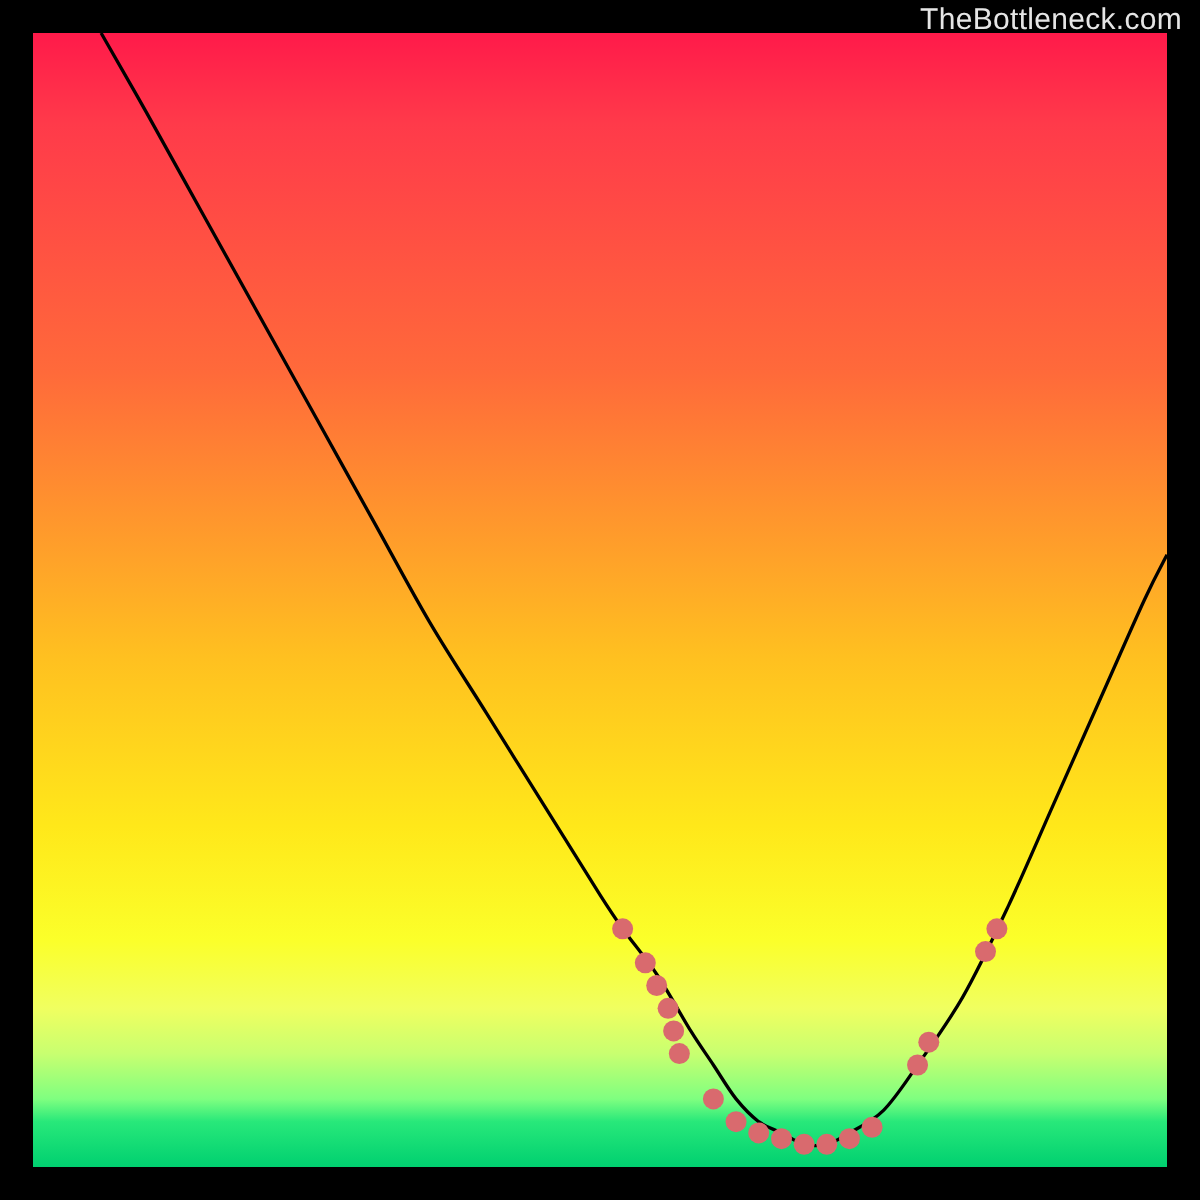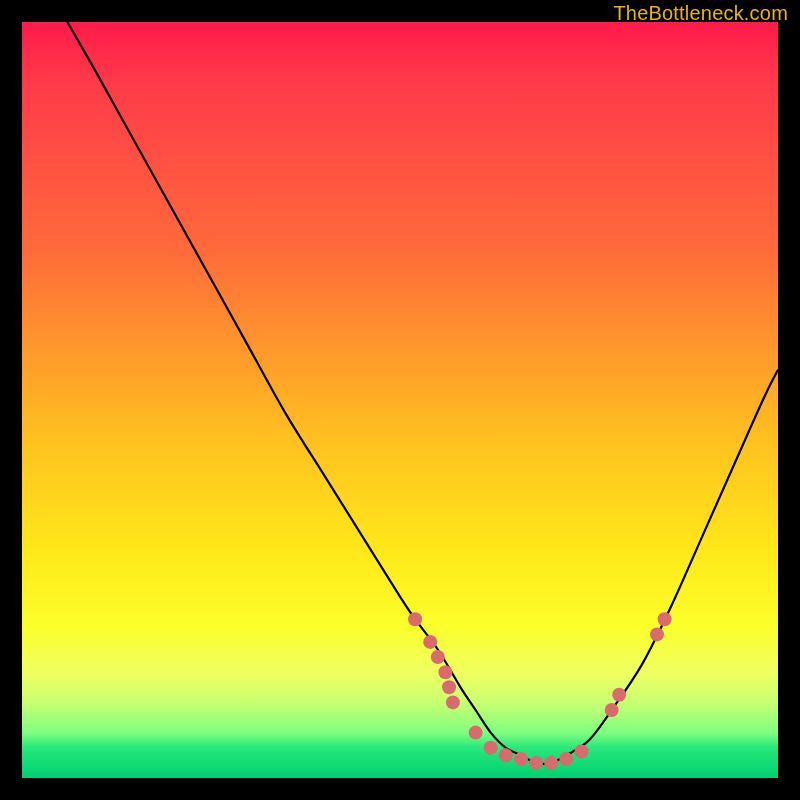--- a/index.html
+++ b/index.html
@@ -27,21 +27,21 @@
       #f0ff60 86%,
       #c8ff70 90%,
       #7fff80 94%,
       #28e87a 96%,
       #00d070 100%);
   }
   .watermark {
     position: absolute;
     top: 2px;
     right: 12px;
-    color: #eab308;
+    color: #e5e5e5;
     font-size: 20px;
     letter-spacing: 0.2px;
     font-weight: 500;
     z-index: 10;
   }
   svg.plot {
     position: absolute;
     left: 0;
     top: 0;
     width: 756px;

